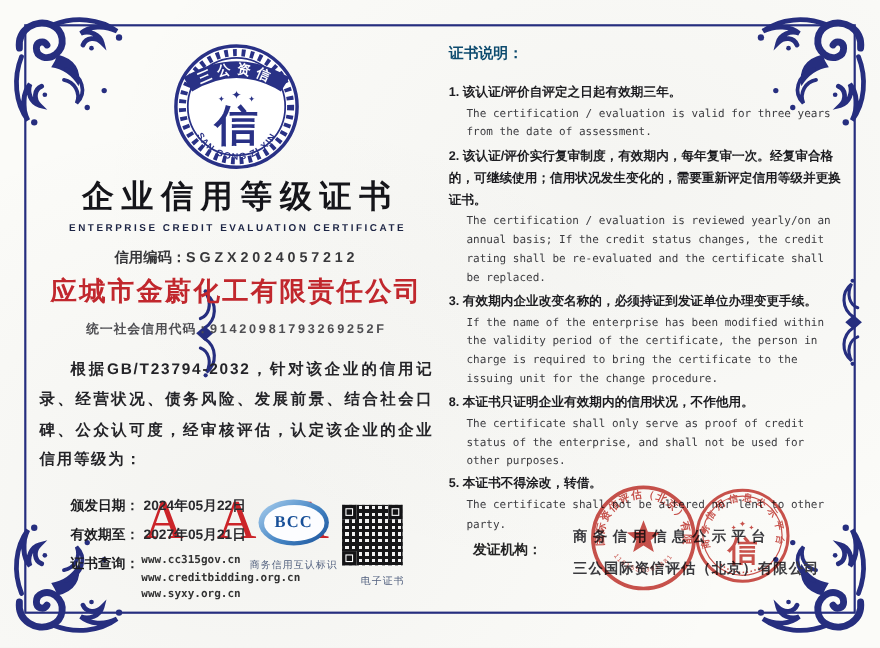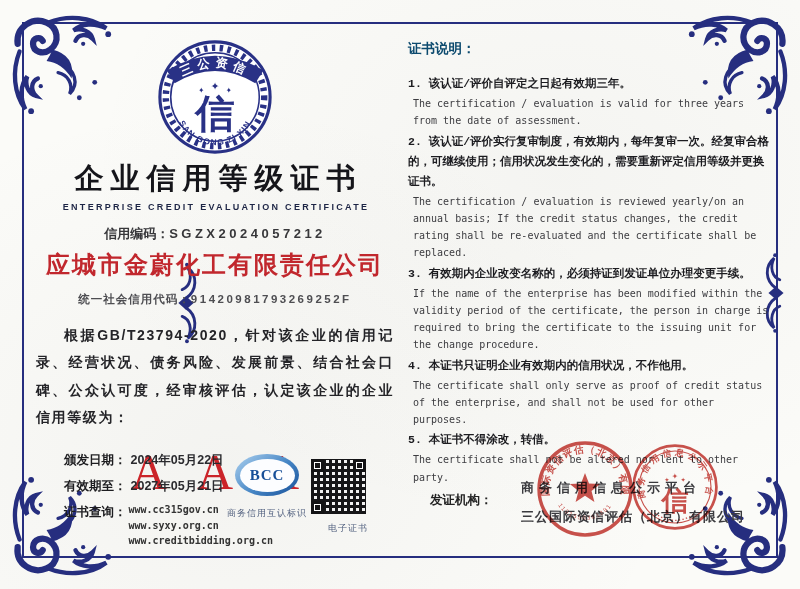--- a/index.html
+++ b/index.html
@@ -55,22 +55,22 @@
       background-image:repeating-linear-gradient(0deg,#161618 0 3px,transparent 3px 6px),
                        repeating-linear-gradient(90deg,#161618 0 3px,#f2f2f2 3px 6px);}
   .qr i{position:absolute;width:13px;height:13px;background:#fff;border:3px solid #131315;box-sizing:border-box;}
   .qr i::after{content:"";position:absolute;inset:1px;background:#131315;}
   .qr i.tl{left:0;top:0;} .qr i.tr{right:0;top:0;} .qr i.bl{left:0;bottom:0;}
   .qr-block .mini-label{margin-top:8px;}
 
   
   .notes{position:absolute;left:408px;top:40px;width:366px;color:#222;}
   .notes-heading{font-size:13.5px;font-weight:bold;color:#0c4a6e;margin-bottom:16px;}
-  .note .zh{font-size:11.5px;font-weight:bold;color:#1c1c20;line-height:1.75;font-family:Liberation Mono, monospace;}
-  .note .en{font-family:"DejaVu Sans Mono",monospace;font-size:10px;color:#3c3c40;line-height:1.72;margin:1px 5px 2px;}
+  .note .zh{font-size:11.5px;font-weight:bold;color:#1c1c20;line-height:1.75;}
+  .note .en{font-family:"DejaVu Sans Mono",monospace;font-size:10px;color:#3c3c40;line-height:1.72;margin:1px 16px 2px;}
   .issuer-label{position:absolute;left:430px;top:478px;font-size:12.5px;font-weight:bold;color:#222;margin-top:14px;}
   .issuer-lines{position:absolute;left:521px;top:479px;width:260px;color:#3a3a3e;}
   .issuer-l1{font-size:13px;font-weight:bold;letter-spacing:5px;white-space:nowrap;}
   .issuer-l2{margin-top:11px;font-size:13px;font-weight:bold;letter-spacing:1px;white-space:nowrap;}
   .stamp{position:absolute;mix-blend-mode:multiply;opacity:.88;}
   .stamp1{left:535px;top:439px;width:100px;height:100px;}
   .stamp2{left:630px;top:442px;width:90px;height:90px;}
 </style>
 </head>
 <body>
@@ -145,40 +145,40 @@
 
     <div class="title">企业信用等级证书</div>
     <div class="subtitle">ENTERPRISE CREDIT EVALUATION CERTIFICATE</div>
 
     <div class="codeline"><span>信用编码：</span><span class="val">SGZX2024057212</span></div>
 
     <div class="company">应城市金蔚化工有限责任公司</div>
 
     <div class="uscc"><span>统一社会信用代码：</span><span class="val">91420981793269252F</span></div>
 
-    <div class="para">根据GB/T23794-2020，针对该企业的信用记录、经营状况、债务风险、发展前景、结合社会口碑、公众认可度，经审核评估，认定该企业的企业信用等级为：</div>
+    <div class="para">根据GB/T23794-2032，针对该企业的信用记录、经营状况、债务风险、发展前景、结合社会口碑、公众认可度，经审核评估，认定该企业的企业信用等级为：</div>
 
     <div class="grade">AAA</div>
   </div>
 
   <div class="info">
     <div class="row">
       <span class="lbl">颁发日期：</span>
       <span class="val">2024年05月22日</span>
     </div>
     <div class="row">
       <span class="lbl">有效期至：</span>
       <span class="val">2027年05月21日</span>
     </div>
     <div class="row">
       <span class="lbl">证书查询：</span>
       <div class="urls">
         <div>www.cc315gov.cn</div>
+        <div>www.creditbidding.org.cn</div>
         <div>www.syxy.org.cn</div>
-        <div>www.creditbidding.org.cn</div>
       </div>
     </div>
   </div>
 
   <div class="bcc-block">
     <div class="bcc">
       <div class="bcc-inner">BCC</div>
     </div>
     <div class="mini-label">商务信用互认标识</div>
   </div>
@@ -199,21 +199,21 @@
     </div>
     <div class="note">
       <div class="zh">2. 该认证/评价实行复审制度，有效期内，每年复审一次。经复审合格的，可继续使用；信用状况发生变化的，需要重新评定信用等级并更换证书。</div>
       <div class="en">The certification / evaluation is reviewed yearly/on an annual basis; If the credit status changes, the credit rating shall be re-evaluated and the certificate shall be replaced.</div>
     </div>
     <div class="note">
       <div class="zh">3. 有效期内企业改变名称的，必须持证到发证单位办理变更手续。</div>
       <div class="en">If the name of the enterprise has been modified within the validity period of the certificate, the person in charge is required to bring the certificate to the issuing unit for the change procedure.</div>
     </div>
     <div class="note">
-      <div class="zh">4. 本证书只证明企业有效期内的信用状况，不作他用。</div>
+      <div class="zh">8. 本证书只证明企业有效期内的信用状况，不作他用。</div>
       <div class="en">The certificate shall only serve as proof of credit status of the enterprise, and shall not be used for other purposes.</div>
     </div>
     <div class="note">
       <div class="zh">5. 本证书不得涂改，转借。</div>
       <div class="en">The certificate shall not be altered nor lent to other party.</div>
     </div>
   </div>
 
   <div class="issuer-label">发证机构：</div>
   <div class="issuer-lines">

